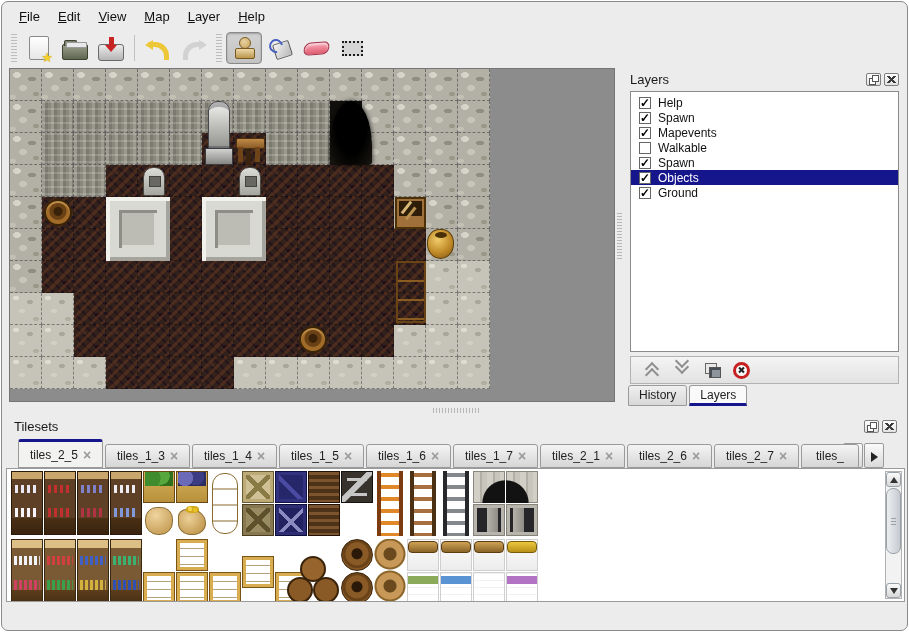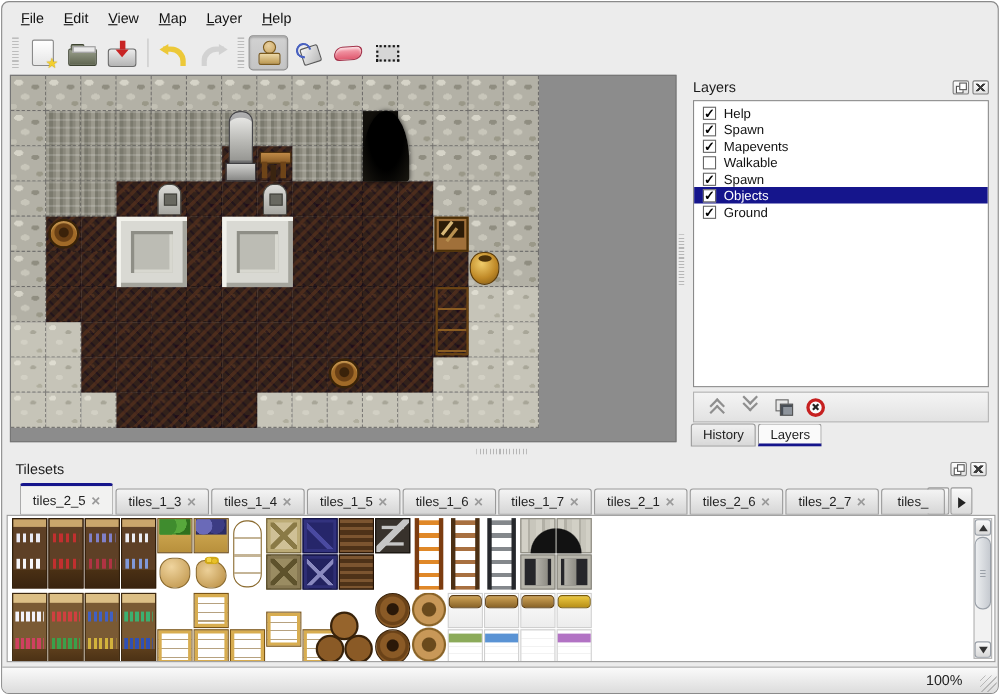--- a/index.html
+++ b/index.html
@@ -606,18 +606,14 @@
         <div class="tile t-bedtop" style="left: 433px; top: 70px; width: 32px; height: 32px;"></div>
         <div class="tile t-bedtop" style="left: 466px; top: 70px; width: 32px; height: 32px;"></div>
         <div class="tile t-bedtop v-crown" style="left: 499px; top: 70px; width: 32px; height: 32px;"></div>
         <div class="tile t-bedbot v-green" style="left: 400px; top: 103px; width: 32px; height: 32px;"></div>
         <div class="tile t-bedbot v-blue" style="left: 433px; top: 103px; width: 32px; height: 32px;"></div>
         <div class="tile t-bedbot v-plain" style="left: 466px; top: 103px; width: 32px; height: 32px;"></div>
         <div class="tile t-bedbot v-purple" style="left: 499px; top: 103px; width: 32px; height: 32px;"></div>
       </div>
   </div>
 
-  <div class="statusbar">
-    <span>100%</span>
-    <span class="rgrip"></span>
-  </div>
 
 </div>
 
 </body></html>

